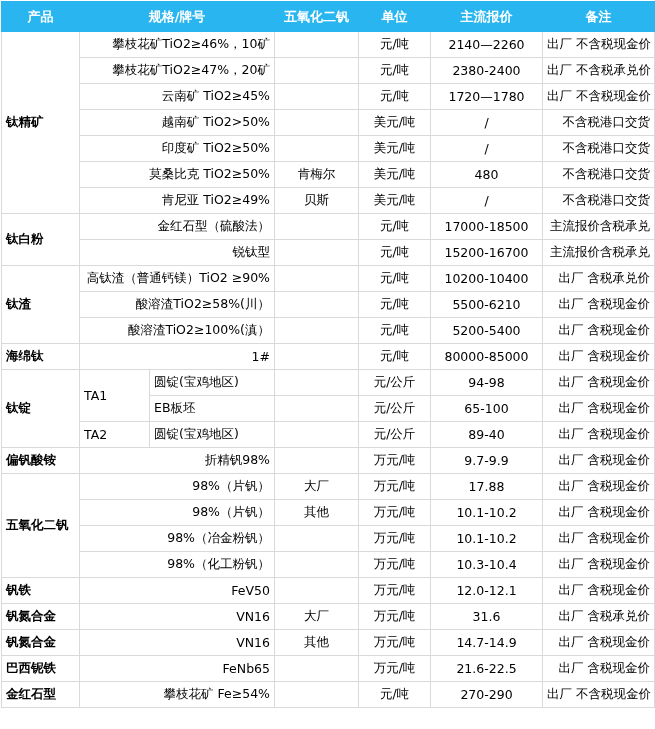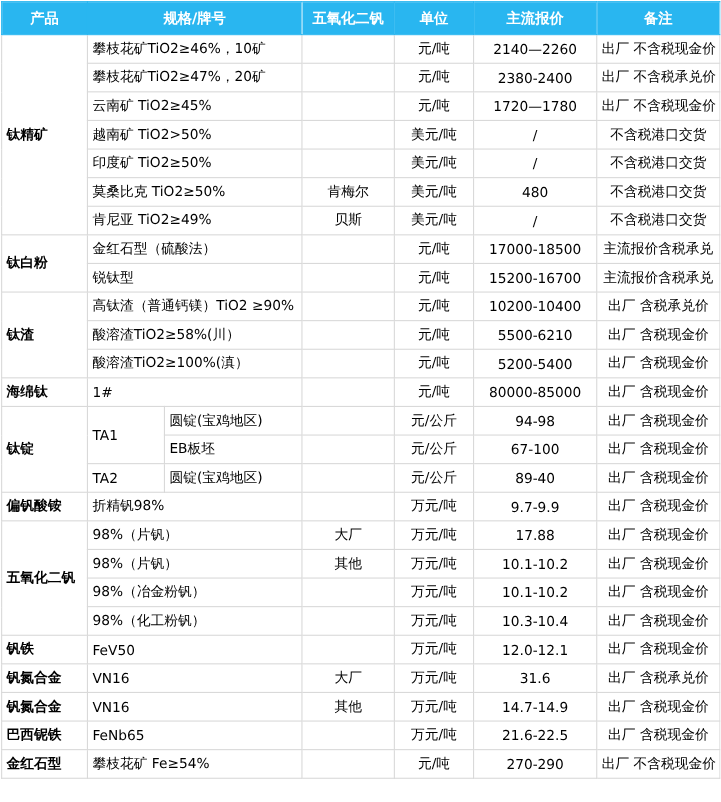--- a/index.html
+++ b/index.html
@@ -46,21 +46,21 @@
     text-align: center;
     height: 30px;
     border-color: #29b6f0;
     font-size: 13px;
   }
   td.ctr { text-align: center; }
   td.lft { text-align: left; padding-left: 6px; }
   td.grp {
     font-weight: bold;
   }
-  td.nowrap-small { font-size: 12px; }
+  td.nowrap-small { font-size: 12px; text-align: right; }
 </style>
 </head>
 <body>
 
 <table class="price-table">
   <colgroup>
     <col class="c-product">
     <col class="c-spec1">
     <col class="c-spec2">
     <col class="c-maker">
@@ -180,21 +180,21 @@
         <td class="lft">圆锭(宝鸡地区)</td>
         <td class="ctr"></td>
         <td class="ctr">元/公斤</td>
         <td class="ctr">94-98</td>
         <td class="ctr nowrap-small">出厂 含税现金价</td>
       </tr>
       <tr>
         <td class="lft">EB板坯</td>
         <td class="ctr"></td>
         <td class="ctr">元/公斤</td>
-        <td class="ctr">67-100</td>
+        <td class="ctr">65-100</td>
         <td class="ctr nowrap-small">出厂 含税现金价</td>
       </tr>
       <tr>
         <td class="lft" rowspan="1">TA2</td>
         <td class="lft">圆锭(宝鸡地区)</td>
         <td class="ctr"></td>
         <td class="ctr">元/公斤</td>
         <td class="ctr">89-40</td>
         <td class="ctr nowrap-small">出厂 含税现金价</td>
       </tr>

